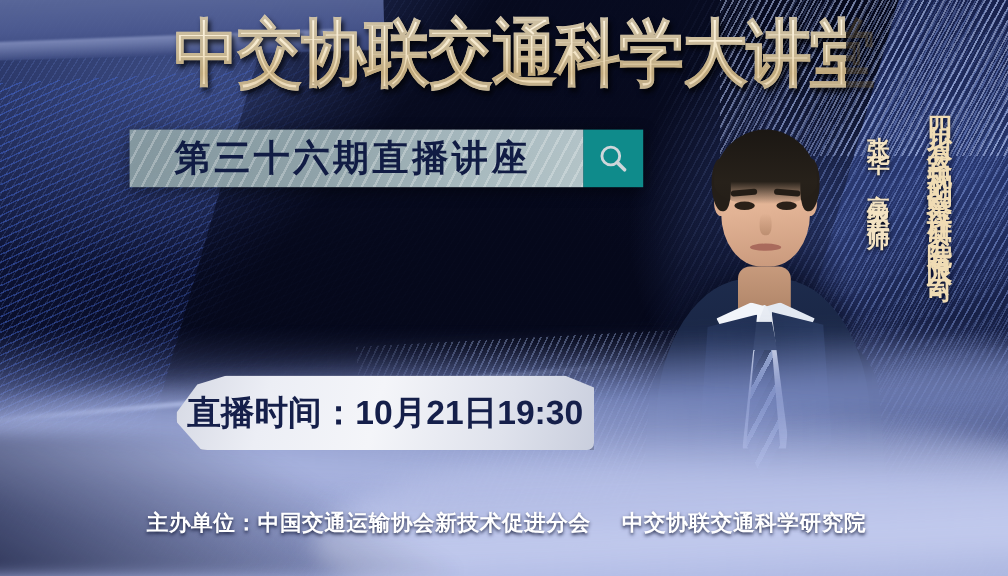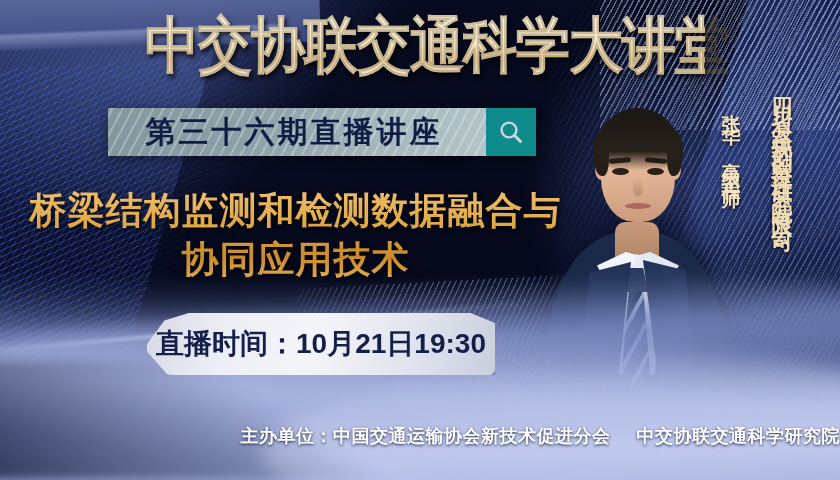--- a/index.html
+++ b/index.html
@@ -269,21 +269,21 @@
     box-shadow:0 3px 10px rgba(0,0,0,.5);
   }
   .timebar-text{
     font-size:28px;font-weight:700;color:#151f4a;letter-spacing:0px;
     white-space:nowrap;
   }
 
   
   .organizer{
     position:absolute;left:4px;right:0;top:424px;
-    text-align:right;
+    text-align:center;
     font-size:18px;font-weight:700;color:#ffffff;
     letter-spacing:.5px;
     text-shadow:0 1px 3px rgba(12,18,48,.85);
   }
   .org-gap{display:inline-block;width:26px;}
 
   
   .vtext{
     position:absolute;
     writing-mode:vertical-rl;
@@ -364,21 +364,20 @@
     <div class="sb-btn">
       <span>
         <svg width="26" height="26" viewBox="0 0 26 26" aria-hidden="true">
           <circle cx="11" cy="11" r="7.4" fill="none" stroke="#cfd6da" stroke-width="2.4"></circle>
           <line x1="16.3" y1="16.3" x2="22.5" y2="22.5" stroke="#cfd6da" stroke-width="3" stroke-linecap="round"></line>
         </svg>
       </span>
     </div>
   </div>
 
-  <div class="topic">桥梁结构监测和检测数据融合与协同应用技术</div>
 
   <div class="timebar">
     <span class="timebar-text">直播时间：10月21日19:30</span>
   </div>
 
   <div class="vtext v-speaker">张二华  高级工程师</div>
   <div class="vtext v-org">四川省公路规划勘察设计研究院有限公司</div>
 
   <div class="organizer">
     <span>主办单位：中国交通运输协会新技术促进分会</span><span class="org-gap"></span><span>中交协联交通科学研究院</span>

